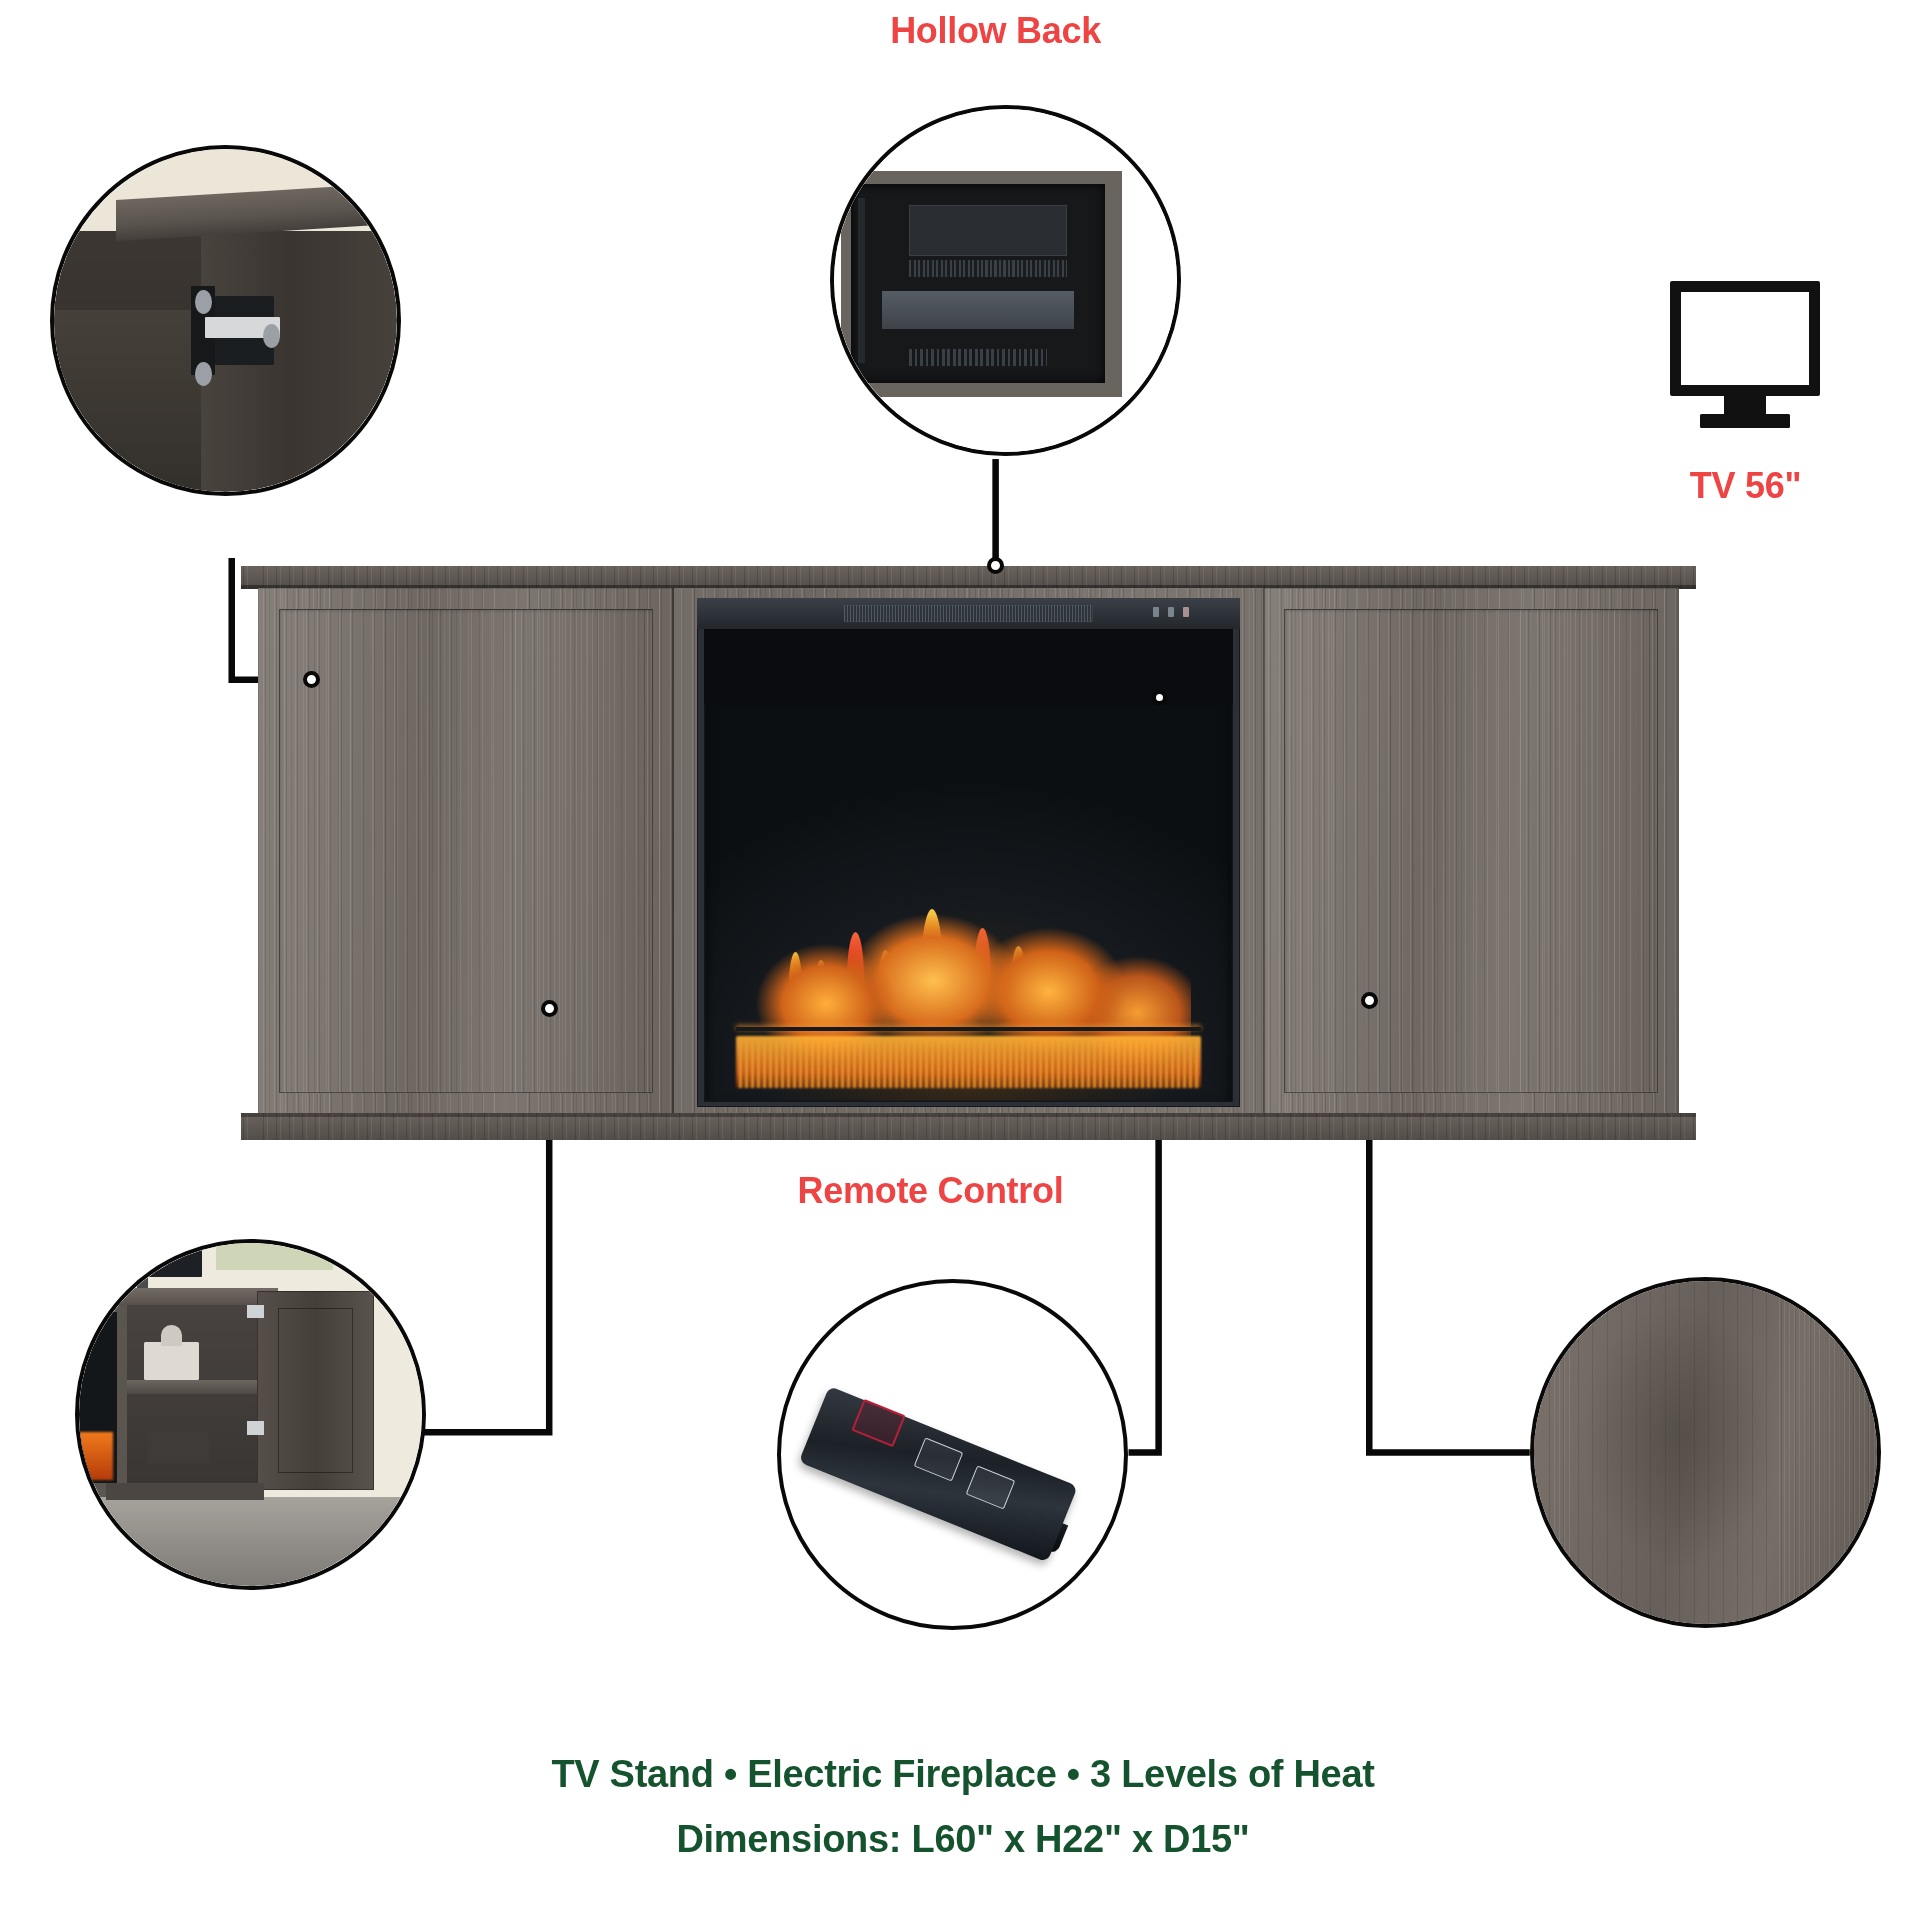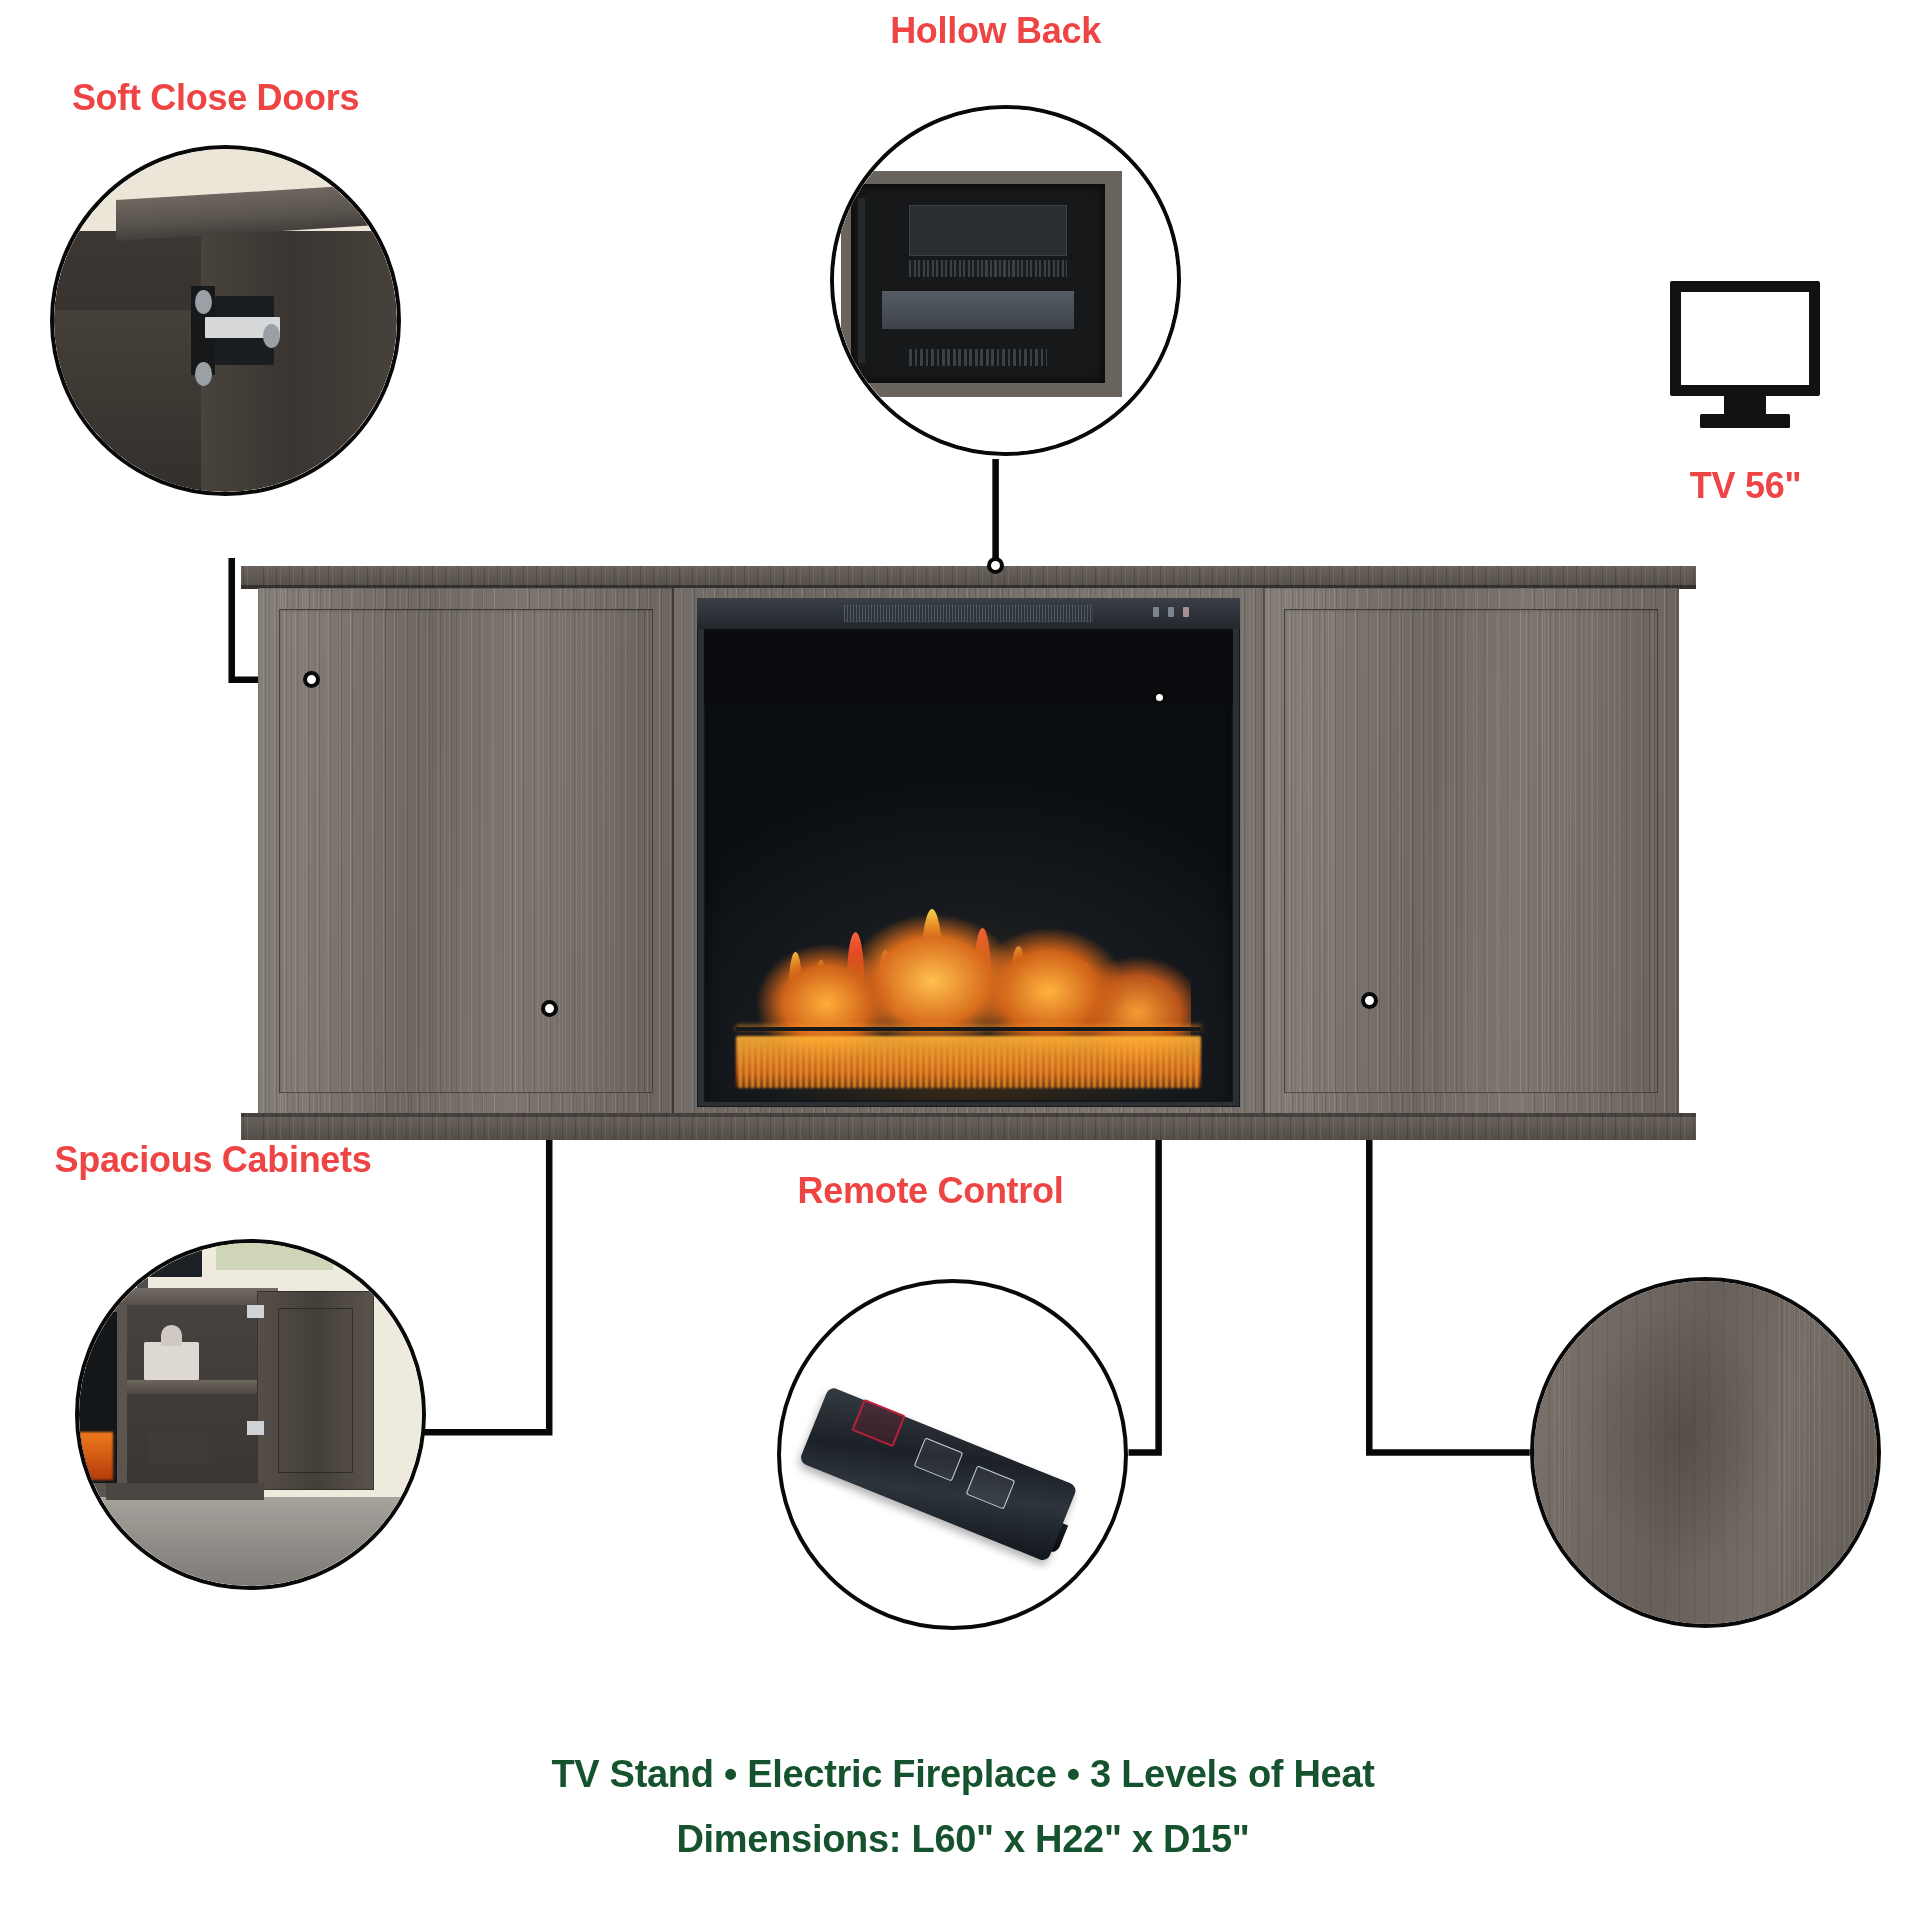--- a/index.html
+++ b/index.html
@@ -261,25 +261,23 @@
       <path d="M 1985 915 L 1985 1128"></path>
 
       <path d="M 800 2855 L 1095 2855 L 1095 2010"></path>
 
       <path d="M 2250 2895 L 2310 2895 L 2310 1390"></path>
 
       <path d="M 3050 2895 L 2730 2895 L 2730 1995"></path>
     </g>
   </svg>
 
-  <div class="label" style="left:30px;top:78px;width:371px;font-size:36px;">Soft Close Doors</div>
 
   <div class="label" style="left:795px;top:11px;width:401px;font-size:36px;">Hollow Back</div>
 
-  <div class="label" style="left:15px;top:1140px;width:396px;font-size:36px;">Spacious Cabinets</div>
 
   <div class="label" style="left:730px;top:1171px;width:401px;font-size:36px;">Remote Control</div>
 
 
   <div class="tv-icon" style="left:1670px;top:281px;width:150px;height:155px;">
     <div class="tv-screen"></div>
     <div class="tv-neck"></div>
     <div class="tv-base"></div>
   </div>
   <div class="label" style="left:1625px;top:466px;width:241px;font-size:36px;">TV 56"</div>

